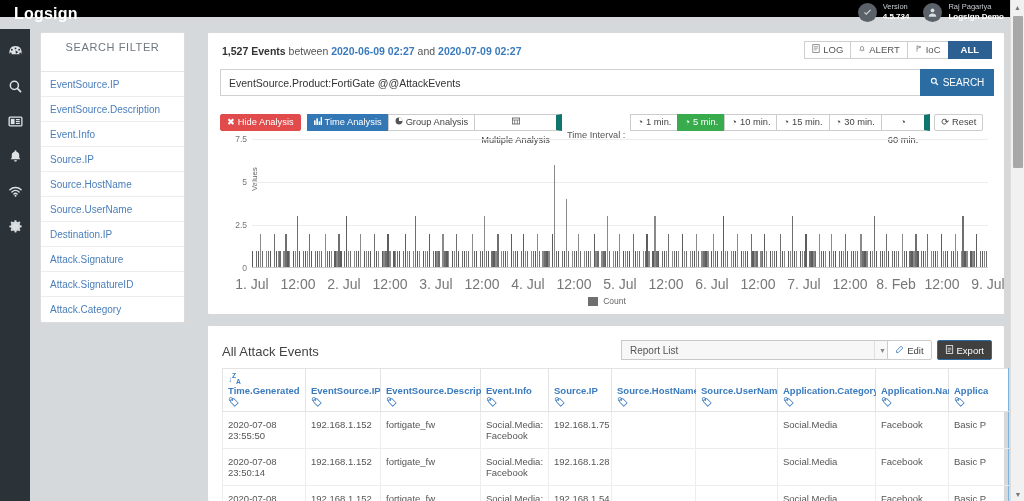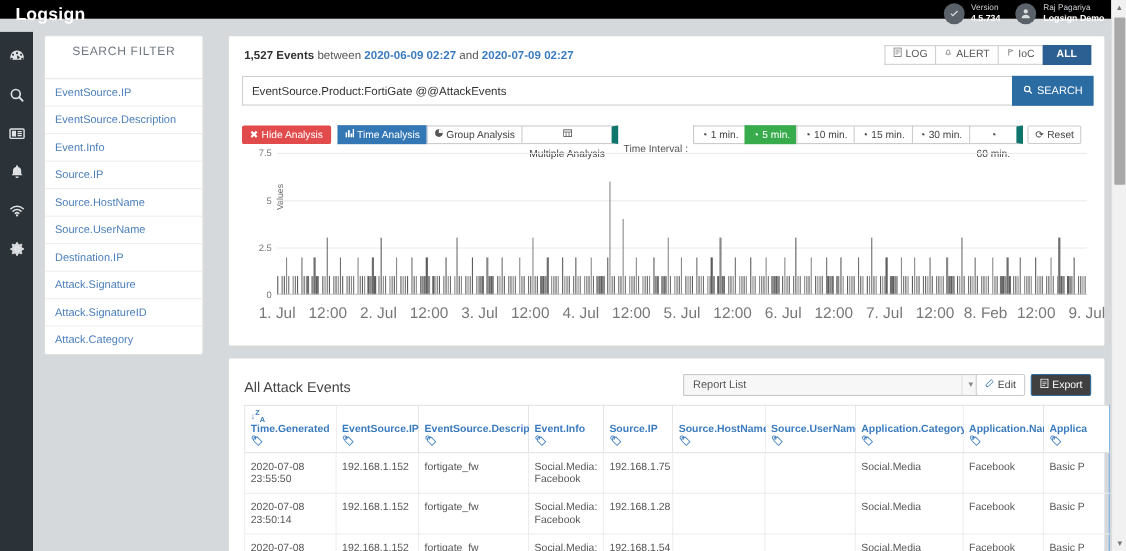--- a/index.html
+++ b/index.html
@@ -703,20 +703,24 @@
         <div class="xtick" style="left: 50%;">5. Jul</div>
         <div class="xtick" style="left: 56.25%;">12:00</div>
         <div class="xtick" style="left: 62.5%;">6. Jul</div>
         <div class="xtick" style="left: 68.75%;">12:00</div>
         <div class="xtick" style="left: 75%;">7. Jul</div>
         <div class="xtick" style="left: 81.25%;">12:00</div>
         <div class="xtick" style="left: 87.5%;">8. Feb</div>
         <div class="xtick" style="left: 93.75%;">12:00</div>
         <div class="xtick" style="left: 100%;">9. Jul</div>
       </div>
+    <div class="legend">
+      <span class="legend-sw"></span>
+      <span>Count</span>
+    </div>
   </div>
 </div>
 
 <div class="panel" id="panel-table">
   <div class="tbl-title">All Attack Events</div>
 
   <div class="reportsel">
     <span>Report List</span>
     <span class="caret">▼</span>
   </div>

